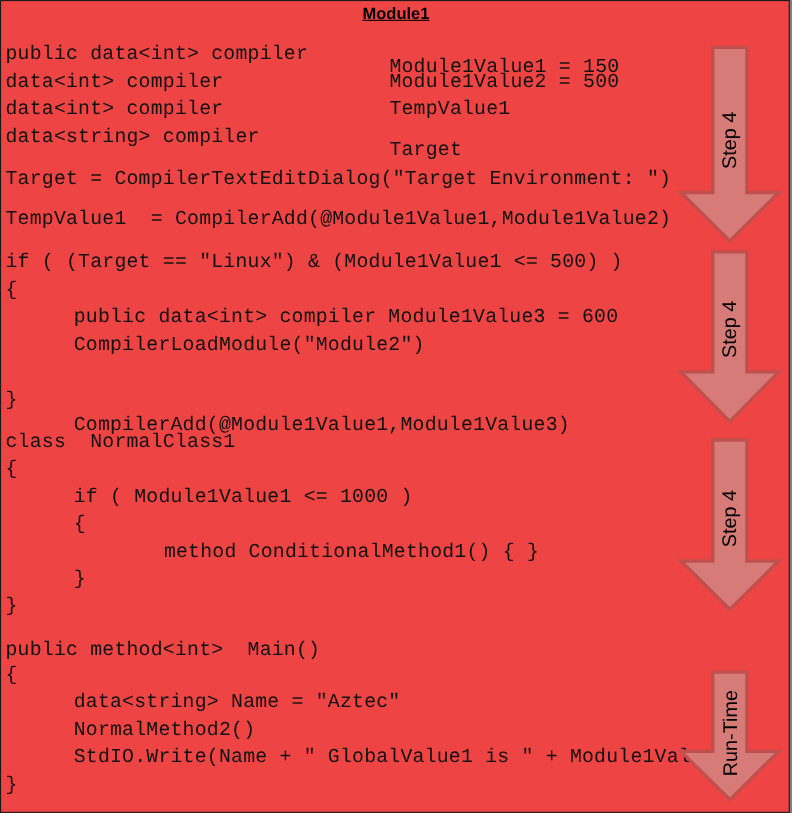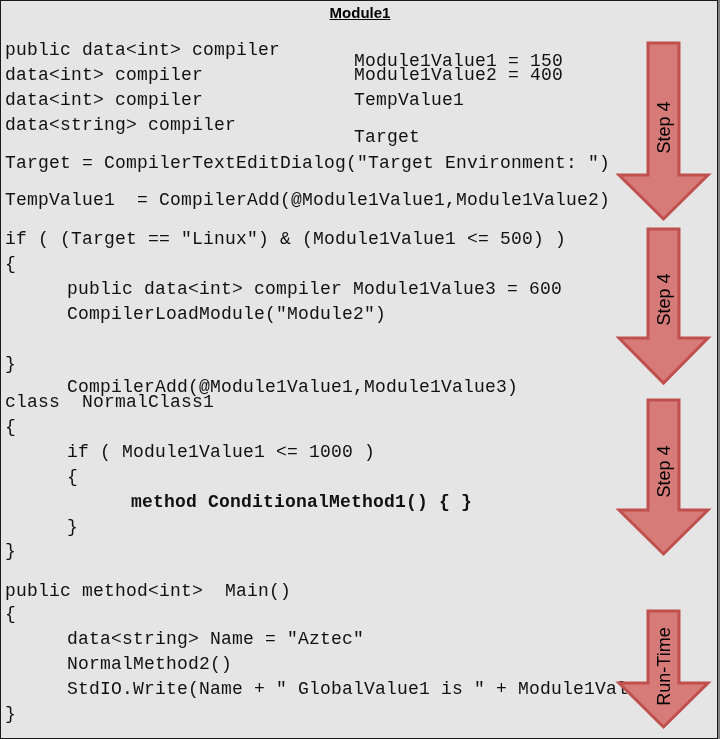--- a/index.html
+++ b/index.html
@@ -1,19 +1,19 @@
 <!DOCTYPE html>
 <html><head>
   <meta charset="utf-8">
   <style>
     html, body { margin: 0; padding: 0; }
     body { width: 720px; height: 739px; background: #808080; overflow: hidden; }
     .frame {
       position: absolute; left: 0; top: 0; width: 716px; height: 737px;
-      background: #e5e5e5; border: 1px solid #1a1a1a;
+      background: #ef4444; border: 1px solid #1a1a1a;
     }
     .title {
       position: absolute; left: 0; width: 718px; top: 3px; text-align: center;
       font-family: "Liberation Sans", sans-serif; font-weight: bold; font-size: 15px;
       color: #000; text-decoration: underline;
     }
     .code-line {
       position: absolute; white-space: pre;
       font-family: "Liberation Mono", monospace; font-size: 18px;
       color: #111; line-height: 20px; letter-spacing: 0.2px;
@@ -27,38 +27,38 @@
   </style>
 </head>
 <body>
 
 <div class="frame">
   <div class="title">Module1</div>
   <div id="code">
       <div class="code-line" style="left: 4px; top: 39px;">public data&lt;int&gt; compiler</div>
       <div class="code-line" style="left: 353px; top: 39px; margin-top: 11px;">Module1Value1 = 150</div>
       <div class="code-line" style="left: 4px; top: 64px;">data&lt;int&gt; compiler</div>
-      <div class="code-line" style="left: 353px; top: 64px;">Module1Value2 = 400</div>
+      <div class="code-line" style="left: 353px; top: 64px;">Module1Value2 = 500</div>
       <div class="code-line" style="left: 4px; top: 89px;">data&lt;int&gt; compiler</div>
       <div class="code-line" style="left: 353px; top: 89px;">TempValue1</div>
       <div class="code-line" style="left: 4px; top: 114px; text-align: right;">data&lt;string&gt; compiler</div>
       <div class="code-line" style="left: 353px; top: 126px;">Target</div>
       <div class="code-line" style="left: 4px; top: 152px;">Target = CompilerTextEditDialog("Target Environment: ")</div>
       <div class="code-line" style="left: 4px; top: 189px;">TempValue1  = CompilerAdd(@Module1Value1,Module1Value2)</div>
       <div class="code-line" style="left: 4px; top: 228px;">if ( (Target == "Linux") &amp; (Module1Value1 &lt;= 500) )</div>
       <div class="code-line" style="left: 4px; top: 253px;">{</div>
       <div class="code-line" style="left: 66px; top: 278px;">public data&lt;int&gt; compiler Module1Value3 = 600</div>
       <div class="code-line" style="left: 66px; top: 303px;">CompilerLoadModule("Module2")</div>
       <div class="code-line" style="left: 66px; top: 328px; margin-top: 48px;">CompilerAdd(@Module1Value1,Module1Value3)</div>
       <div class="code-line" style="left: 4px; top: 353px;">}</div>
       <div class="code-line" style="left: 4px; top: 391px;">class  NormalClass1</div>
       <div class="code-line" style="left: 4px; top: 416px;">{</div>
       <div class="code-line" style="left: 66px; top: 441px;">if ( Module1Value1 &lt;= 1000 )</div>
       <div class="code-line" style="left: 66px; top: 466px;">{</div>
-      <div class="code-line" style="left: 130px; top: 491px; font-weight: bold;">method ConditionalMethod1() { }</div>
+      <div class="code-line" style="left: 148px; top: 491px;">method ConditionalMethod1() { }</div>
       <div class="code-line" style="left: 66px; top: 516px;">}</div>
       <div class="code-line" style="left: 4px; top: 540px;">}</div>
       <div class="code-line" style="left: 4px; top: 580px;">public method&lt;int&gt;  Main()</div>
       <div class="code-line" style="left: 4px; top: 603px;">{</div>
       <div class="code-line" style="left: 66px; top: 628px;">data&lt;string&gt; Name = "Aztec"</div>
       <div class="code-line" style="left: 66px; top: 653px;">NormalMethod2()</div>
       <div class="code-line" style="left: 66px; top: 678px;">StdIO.Write(Name + " GlobalValue1 is " + Module1Value1</div>
       <div class="code-line" style="left: 4px; top: 703px;">}</div>
     </div>
   <div id="arrows">

